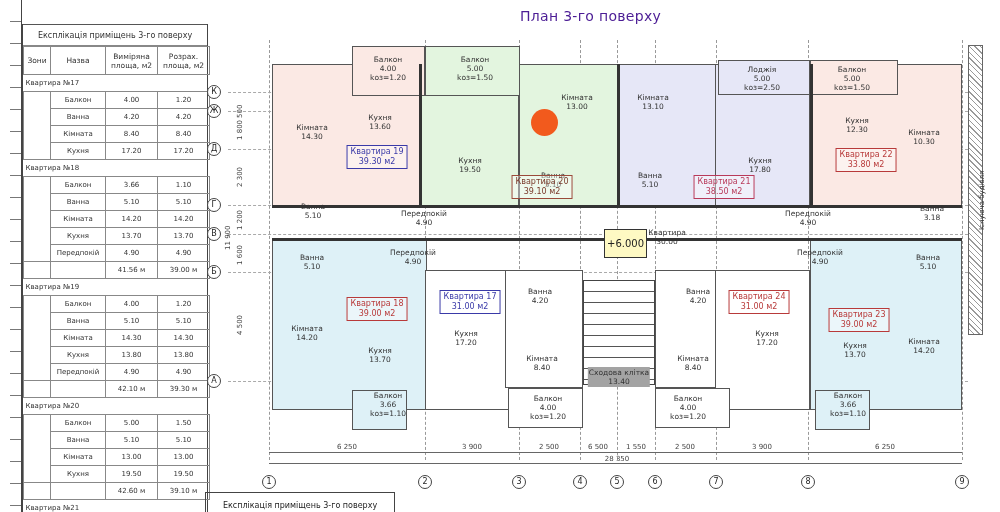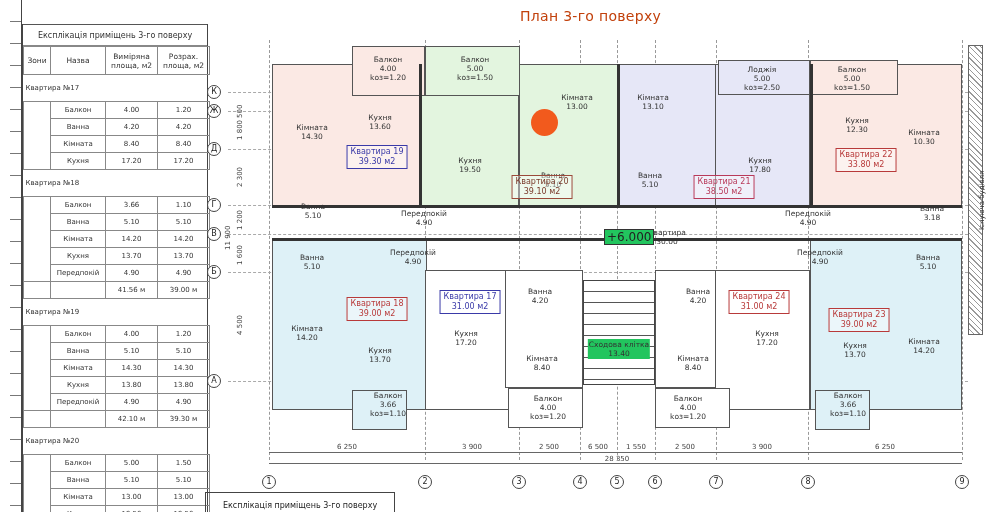--- a/index.html
+++ b/index.html
@@ -6,28 +6,28 @@
   body { width: 1000px; height: 512px; background: #ffffff; position: relative; overflow: hidden;
          font-family: "DejaVu Sans", sans-serif; color: #222; }
   .abs { position: absolute; }
   
   #expl { position: absolute; left: 22px; top: 24px; width: 186px; border-left: 1px solid #444; border-right: 1px solid #444;
           font-size: 7px; color: #333; }
   #expl .ttl { height: 22px; border-top: 1px solid #555; border-bottom: 1px solid #888; text-align: center; line-height: 22px; font-size: 8px; }
   #expl table { border-collapse: collapse; width: 100%; table-layout: fixed; }
   #expl td, #expl th { border: 1px solid #888; text-align: center; font-weight: normal; height: 17px; padding: 0; overflow: hidden; white-space: nowrap; }
   #expl th { height: 28px; font-size: 7.5px; line-height: 9px; white-space: normal; }
-  #expl td.apt { text-align: left; padding-left: 2px; height: 27px; border-left: none; border-right: none; }
+  #expl td.apt { text-align: left; padding-left: 2px; height: 17px; border-left: none; border-right: none; }
   #expl td.z { border-top: none; border-bottom: none; }
   #leftrule { position:absolute; left: 10px; top: 0; width: 12px; height: 512px; border-right: 1px solid #444; }
   #leftrule div { border-bottom: 1px solid #777; height: 22px; }
   #expl2 { position:absolute; left: 205px; top: 492px; width: 190px; height: 22px; border: 1px solid #444;
            font-size: 8px; text-align: center; line-height: 26px; }
   
-  #title { position:absolute; left: 520px; top: 8px; font-size: 14px; color:#c2410c; letter-spacing: 0.3px; }
+  #title { position:absolute; left: 520px; top: 8px; font-size: 14px; color:#4c1d95; letter-spacing: 0.3px; }
   .room { position:absolute; border: 1.5px solid #555; }
   .lbl { position:absolute; font-size: 7.5px; text-align:center; line-height: 9px; color:#333; white-space: nowrap; transform: translate(-50%,-50%); }
   .tag { position:absolute; font-size: 8px; line-height: 10px; text-align:center; border: 1px solid; padding: 1px 3px; background: rgba(255,255,255,0.4); transform: translate(-50%,-50%); white-space: nowrap; }
   .axis-c { position:absolute; width: 14px; height: 14px; border: 1px solid #444; border-radius: 50%; font-size: 8px; line-height: 12px; text-align:center; background:#fff; }
   .vline { position:absolute; width:0; border-left: 1px dashed #999; }
   .hline { position:absolute; height:0; border-top: 1px dashed #aaa; }
   .dim { position:absolute; font-size: 7px; color:#444; transform: translateX(-50%); }
   .dimv { position:absolute; font-size: 7px; color:#444; transform: rotate(-90deg); transform-origin: left top; white-space: nowrap; }
   .wall { position:absolute; background: #333; }
   .hatch { position:absolute; background: repeating-linear-gradient(45deg, #fff 0 3px, #999 3px 4px); border: 1px solid #666; }
@@ -308,32 +308,32 @@
 <div class="lbl" style="left:760px;top:165px"><span>Кухня</span><br><span>17.80</span></div>
 <div class="lbl" style="left:857px;top:125px"><span>Кухня</span><br><span>12.30</span></div>
 <div class="lbl" style="left:924px;top:137px"><span>Кімната</span><br><span>10.30</span></div>
 <div class="lbl" style="left:313px;top:211px"><span>Ванна</span><br><span>5.10</span></div>
 <div class="lbl" style="left:424px;top:218px"><span>Передпокій</span><br><span>4.90</span></div>
 <div class="lbl" style="left:553px;top:180px"><span>Ванна</span><br><span>5.10</span></div>
 <div class="lbl" style="left:650px;top:180px"><span>Ванна</span><br><span>5.10</span></div>
 <div class="lbl" style="left:808px;top:218px"><span>Передпокій</span><br><span>4.90</span></div>
 <div class="lbl" style="left:932px;top:213px"><span>Ванна</span><br><span>3.18</span></div>
 <div class="lbl" style="left:667px;top:237px"><span>Квартира</span><br><span>30.00</span></div>
-<div class="abs" style="left:604px;top:229px;font-size:12px;border:1px solid #333;padding:0 2px;background:#22c55e">+6.000</div>
+<div class="abs" style="left:604px;top:229px;font-size:10px;border:1px solid #333;padding:8px 2px;background:#fef9c3">+6.000</div>
 
 <div class="lbl" style="left:312px;top:262px"><span>Ванна</span><br><span>5.10</span></div>
 <div class="lbl" style="left:413px;top:257px"><span>Передпокій</span><br><span>4.90</span></div>
 <div class="lbl" style="left:307px;top:333px"><span>Кімната</span><br><span>14.20</span></div>
 <div class="lbl" style="left:380px;top:355px"><span>Кухня</span><br><span>13.70</span></div>
 <div class="lbl" style="left:388px;top:404px"><span>Балкон</span><br><span>3.66</span><br><span>kоз=1.10</span></div>
 <div class="lbl" style="left:466px;top:338px"><span>Кухня</span><br><span>17.20</span></div>
 <div class="lbl" style="left:540px;top:296px"><span>Ванна</span><br><span>4.20</span></div>
 <div class="lbl" style="left:542px;top:363px"><span>Кімната</span><br><span>8.40</span></div>
 <div class="lbl" style="left:548px;top:407px"><span>Балкон</span><br><span>4.00</span><br><span>kоз=1.20</span></div>
-<div class="lbl" style="left:619px;top:349px;background:#22c55e;padding:1px"><span>Сходова клітка</span><br><span>13.40</span></div>
+<div class="lbl" style="left:619px;top:377px;background:#a3a3a3;padding:1px"><span>Сходова клітка</span><br><span>13.40</span></div>
 <div class="lbl" style="left:698px;top:296px"><span>Ванна</span><br><span>4.20</span></div>
 <div class="lbl" style="left:693px;top:363px"><span>Кімната</span><br><span>8.40</span></div>
 <div class="lbl" style="left:688px;top:407px"><span>Балкон</span><br><span>4.00</span><br><span>kоз=1.20</span></div>
 <div class="lbl" style="left:767px;top:338px"><span>Кухня</span><br><span>17.20</span></div>
 <div class="lbl" style="left:820px;top:257px"><span>Передпокій</span><br><span>4.90</span></div>
 <div class="lbl" style="left:928px;top:262px"><span>Ванна</span><br><span>5.10</span></div>
 <div class="lbl" style="left:855px;top:350px"><span>Кухня</span><br><span>13.70</span></div>
 <div class="lbl" style="left:924px;top:346px"><span>Кімната</span><br><span>14.20</span></div>
 <div class="lbl" style="left:848px;top:404px"><span>Балкон</span><br><span>3.66</span><br><span>kоз=1.10</span></div>
 

